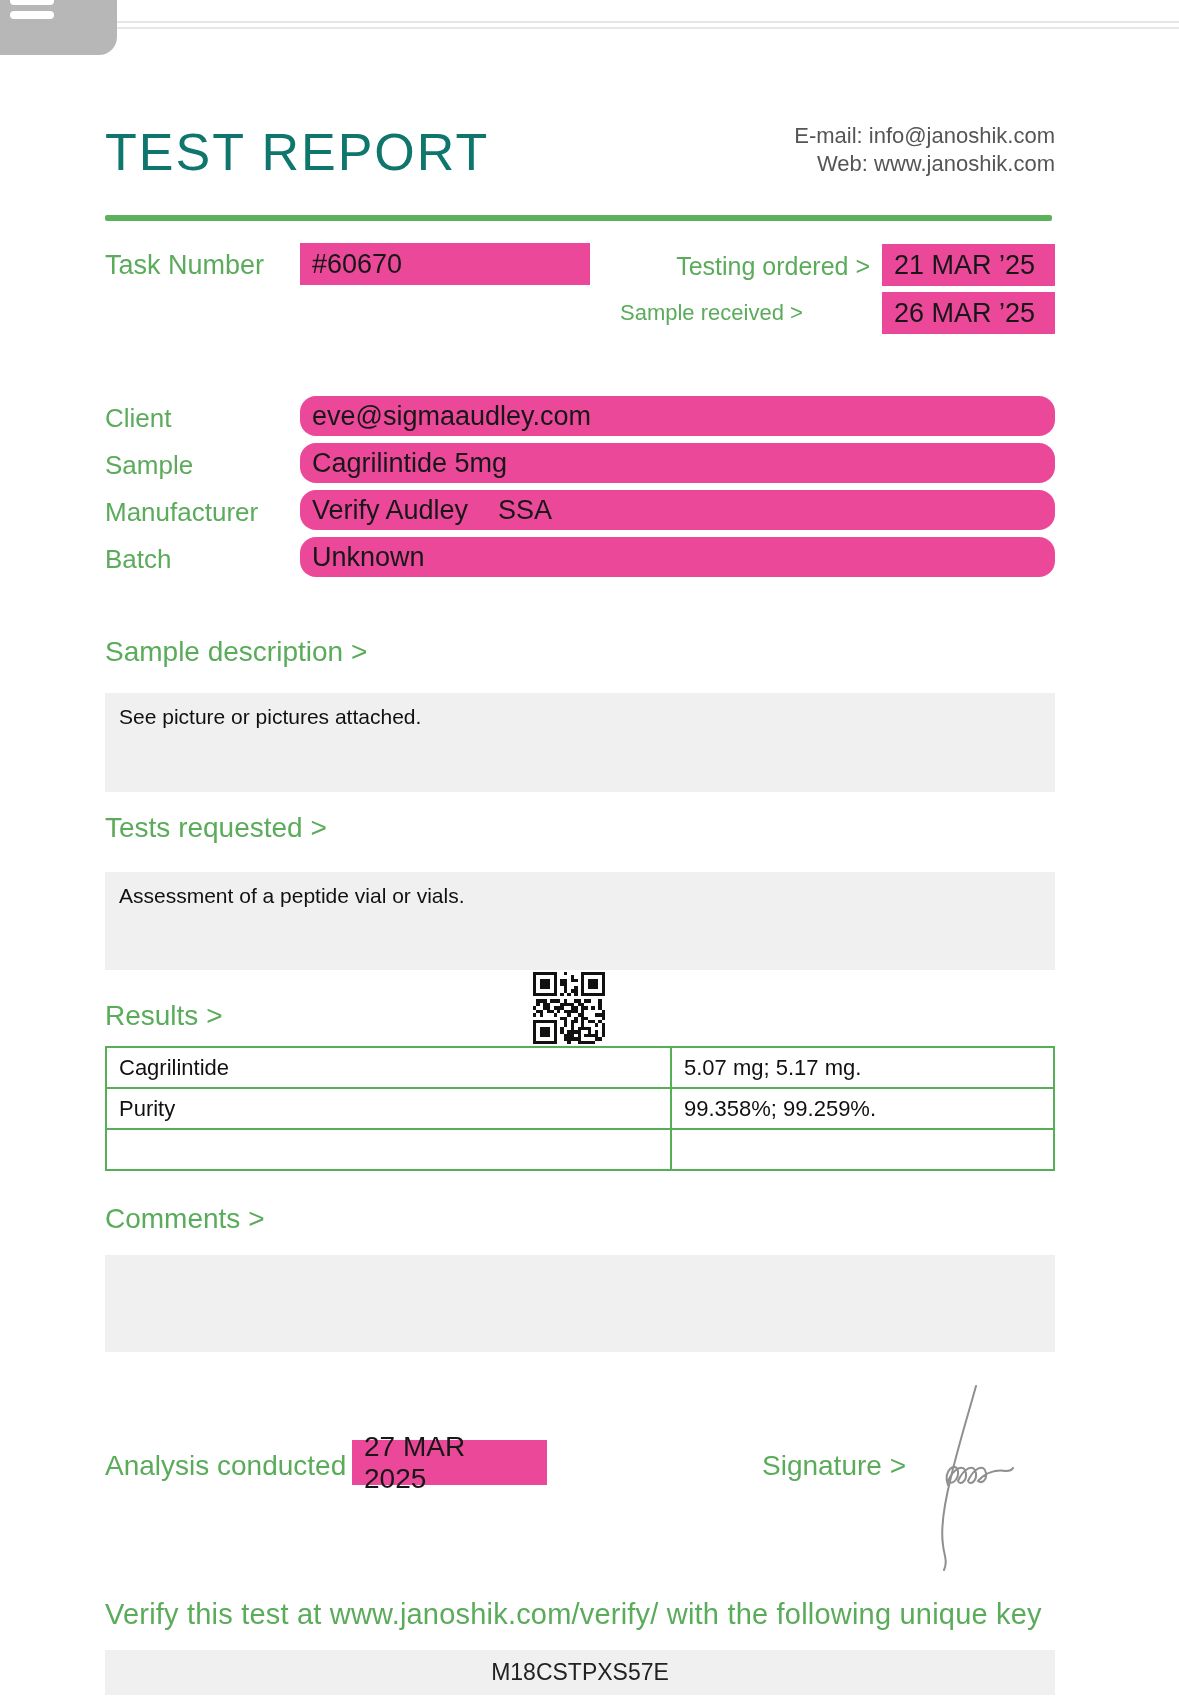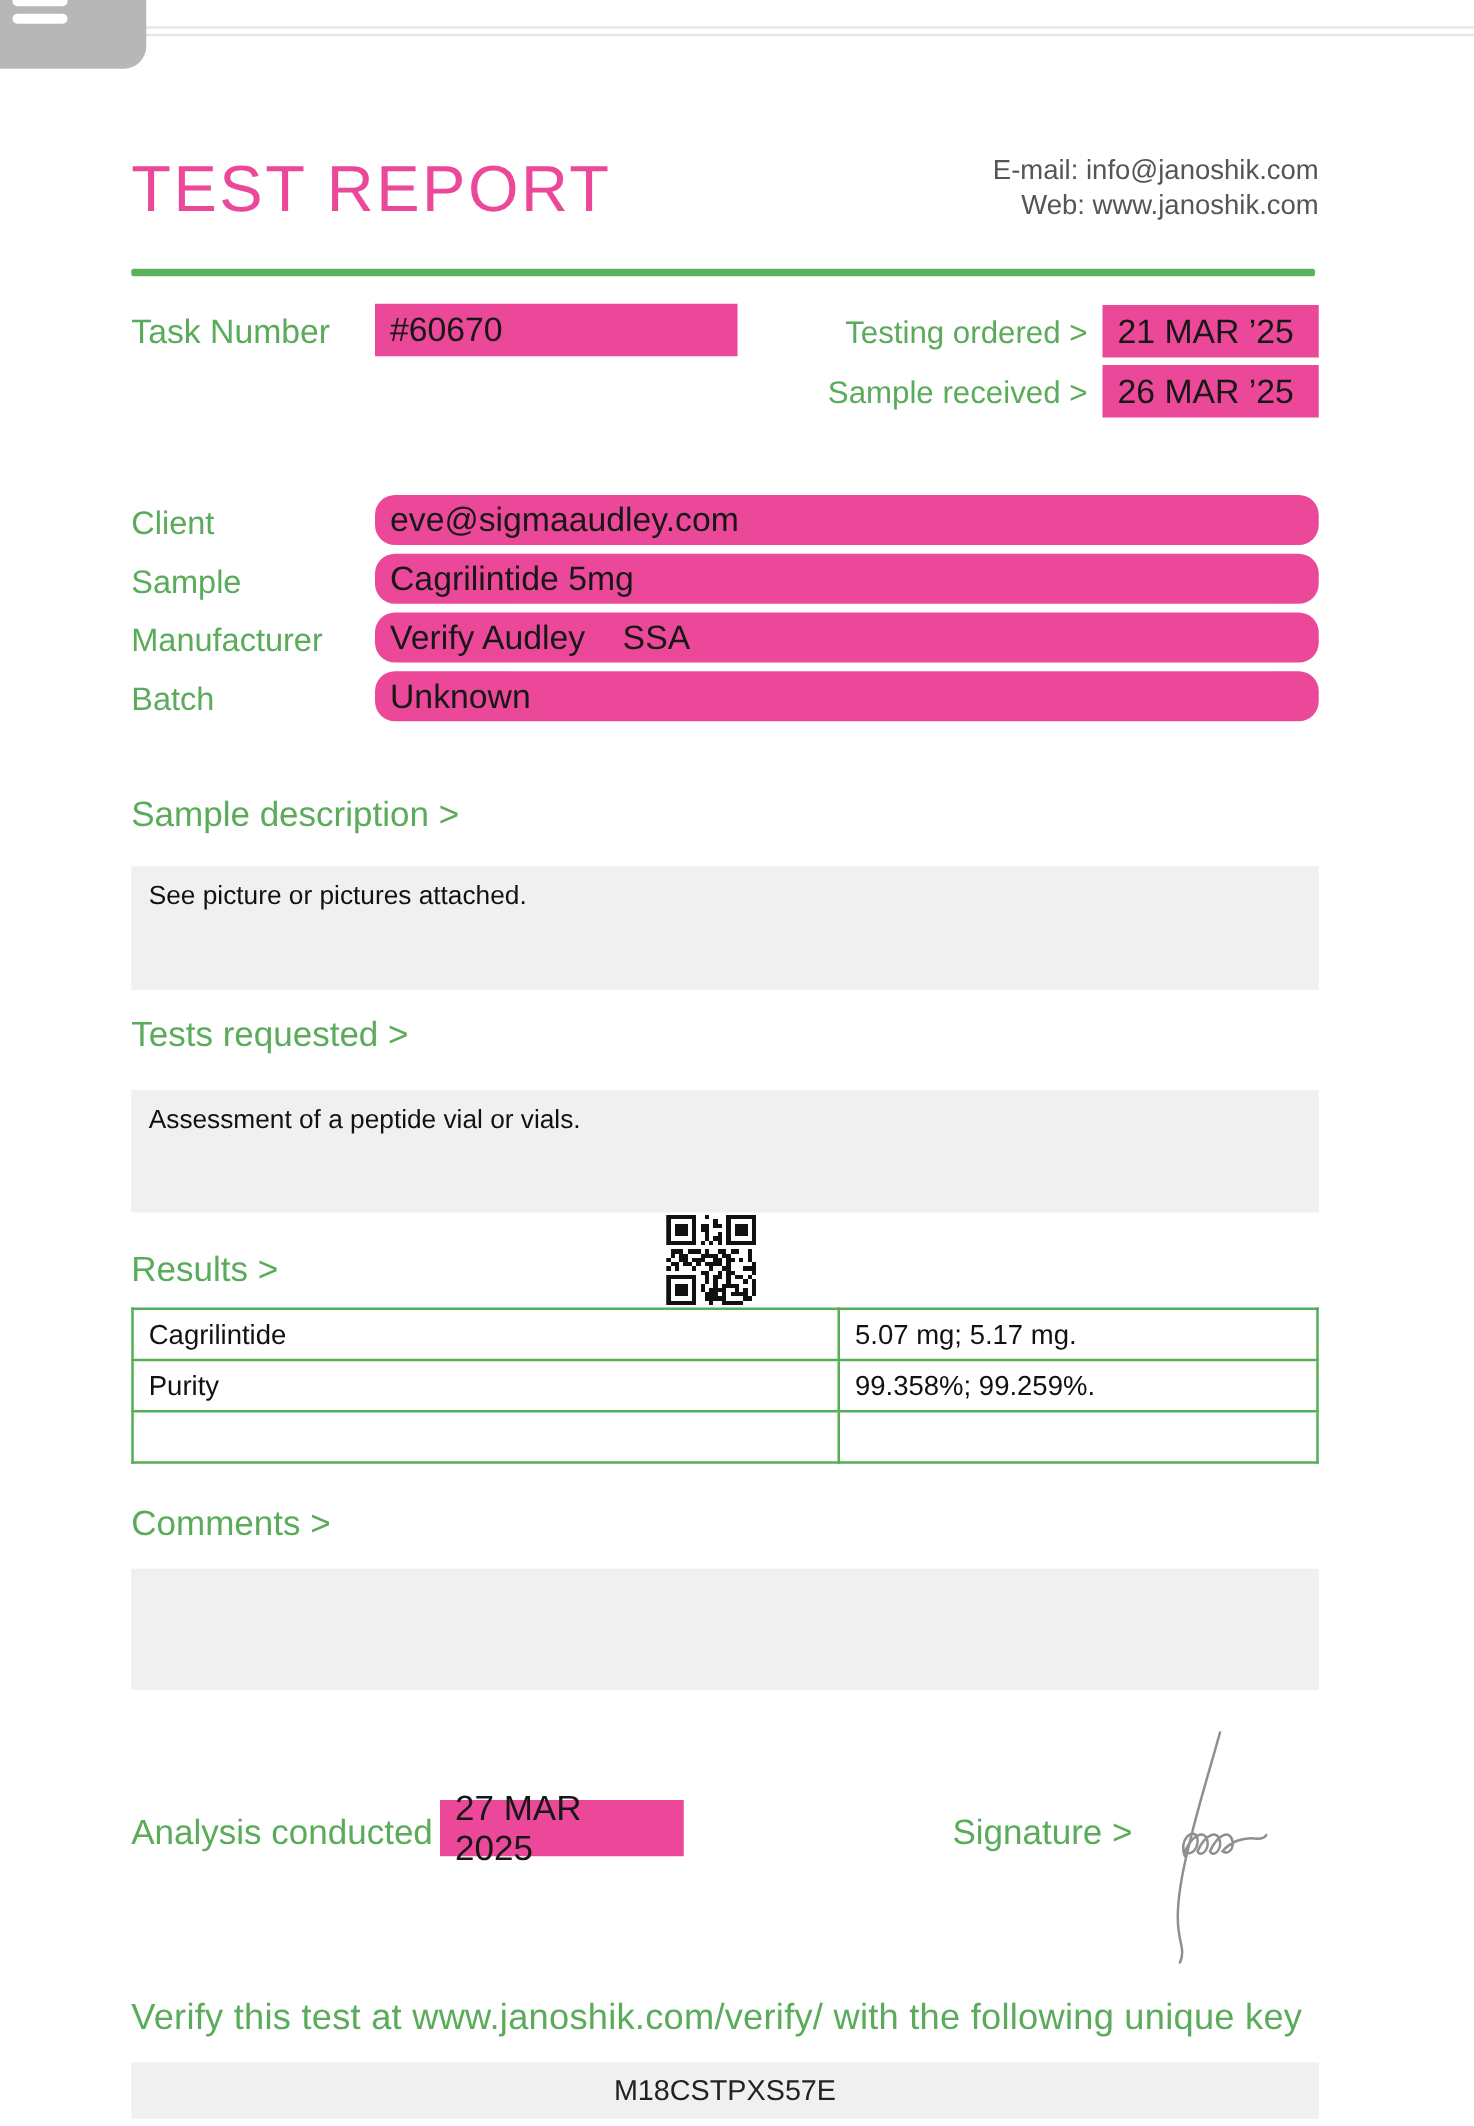--- a/index.html
+++ b/index.html
@@ -28,21 +28,21 @@
     background: #ffffff; border-radius: 5px;
   }
   .corner-tab .bar.b1 { top: -3px; }
   .corner-tab .bar.b2 { top: 11px; }
 
   .green { color: #5aab5a; }
 
   
   .report-title {
     position: absolute; left: 105px; top: 122px;
-    font-size: 52px; letter-spacing: 2px; color: #ec4899; font-weight: 400;
+    font-size: 52px; letter-spacing: 2px; color: #0f766e; font-weight: 400;
   }
   .logo { position: absolute; left: 492px; top: 80px; width: 175px; text-align: center; }
   .logo-icon { display: block; margin: 0 auto; }
   .logo-word { font-size: 31px; font-weight: 700; letter-spacing: 3px; margin-top: 4px; }
   .logo-word .dark { color: #4a4a4d; }
   .logo-word .grn { color: #4aa24e; }
   @supports (-webkit-background-clip: text) {
     .logo-word .grn {
       background: linear-gradient(100deg, #b9cf45 0%, #4aa24e 55%, #23784a 100%);
       -webkit-background-clip: text; -webkit-text-fill-color: transparent;
@@ -62,21 +62,21 @@
   .label { font-size: 26px; color: #5aab5a; }
   .field-box {
     position: absolute; background: #ec4899;
     display: flex; align-items: center; padding: 0 12px;
     font-size: 27px; color: #171717; white-space: pre-wrap;
   }
   .task-label { position: absolute; left: 105px; top: 250px; font-size: 27px; }
   .task-value { left: 300px; top: 243px; width: 290px; height: 42px; }
   .ordered-label  { position: absolute; left: 620px; top: 252px; width: 250px; text-align: right; font-size: 25px; }
   .ordered-value  { left: 882px; top: 244px; width: 173px; height: 42px; }
-  .received-label { position: absolute; left: 620px; top: 300px; width: 250px; text-align: right; font-size: 25px; }
+  .received-label { position: absolute; left: 620px; top: 300px; width: 250px; font-size: 22px; }
   .received-value { left: 882px; top: 292px; width: 173px; height: 42px; }
 
   
   .detail-label { position: absolute; left: 105px; }
   .detail-value { left: 300px; width: 755px; height: 40px; border-radius: 16px; }
 
   
   .section-heading { position: absolute; left: 105px; font-size: 28px; color: #5aab5a; }
   .section-box {
     position: absolute; left: 105px; width: 950px; background: #f0f0f0;

